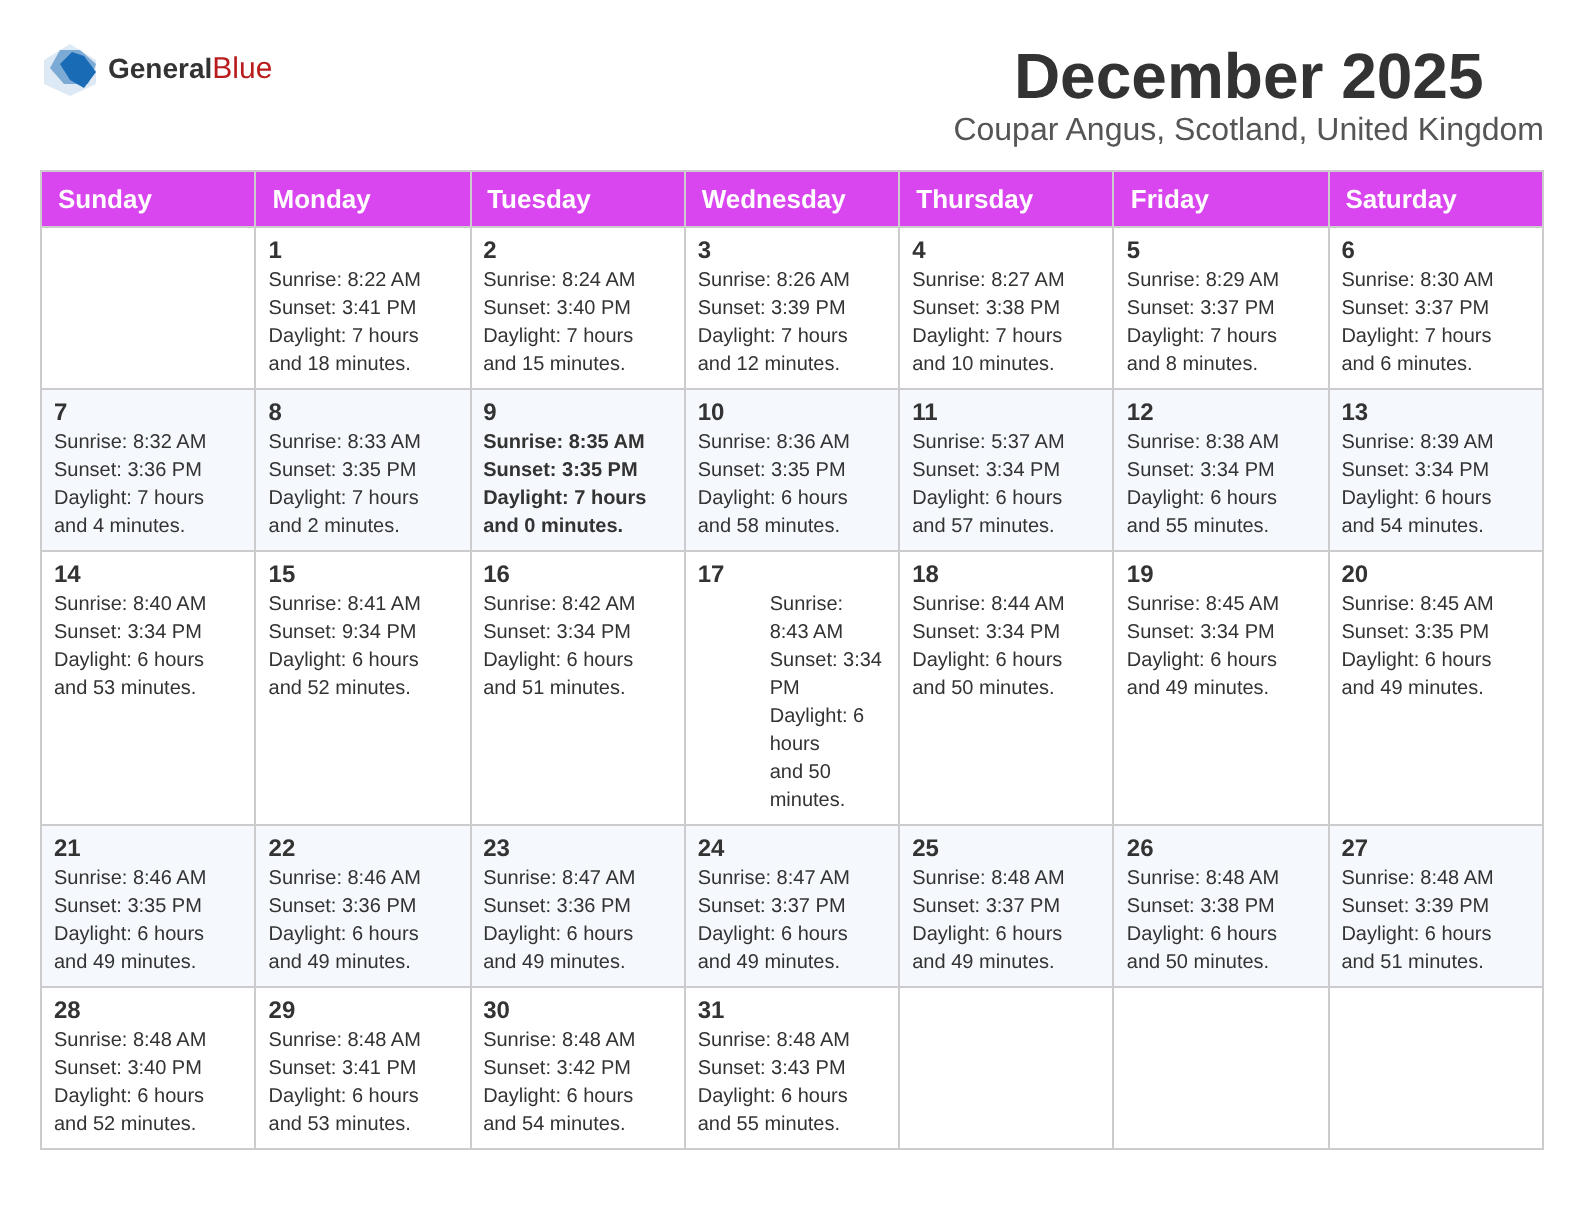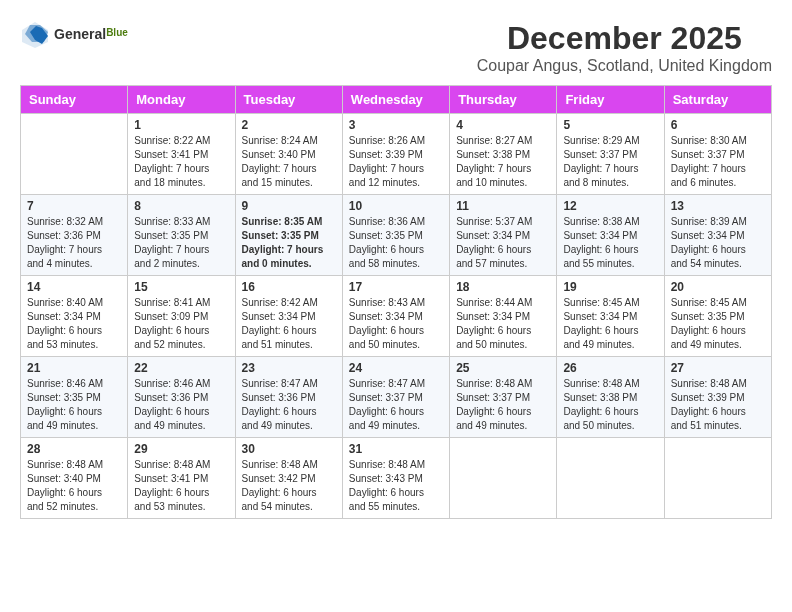--- a/index.html
+++ b/index.html
@@ -25,23 +25,23 @@
       display: flex;
       flex-direction: row;
       line-height: 1.1;
     }
     .logo-general {
       font-size: 14px;
       font-weight: bold;
       color: #333;
     }
     .logo-blue {
-      font-size: 10px;
-      font-weight: bold;
-      color: #4d7c0f;
+      font-size: 15px;
+      font-weight: normal;
+      color: #b91c1c;
     }
     .logo-icon {
       width: 30px;
       height: 30px;
     }
     .title-area {
       text-align: center;
     }
     .month-title {
       font-size: 32px;
@@ -231,34 +231,34 @@
         <td>
           <div class="day-number">14</div>
           <div class="day-info" style="white-space: pre-line;">Sunrise: 8:40 AM
 Sunset: 3:34 PM
 Daylight: 6 hours
 and 53 minutes.</div>
         </td>
         <td>
           <div class="day-number">15</div>
           <div class="day-info" style="white-space: pre-line;">Sunrise: 8:41 AM
-Sunset: 3:09 PM
+Sunset: 9:34 PM
 Daylight: 6 hours
 and 52 minutes.</div>
         </td>
         <td>
           <div class="day-number">16</div>
           <div class="day-info" style="white-space: pre-line;">Sunrise: 8:42 AM
 Sunset: 3:34 PM
 Daylight: 6 hours
 and 51 minutes.</div>
         </td>
         <td>
           <div class="day-number">17</div>
-          <div class="day-info" style="white-space: pre-line;">Sunrise: 8:43 AM
+          <div class="day-info" style="white-space: pre-line; margin-left: 36px;">Sunrise: 8:43 AM
 Sunset: 3:34 PM
 Daylight: 6 hours
 and 50 minutes.</div>
         </td>
         <td>
           <div class="day-number">18</div>
           <div class="day-info" style="white-space: pre-line;">Sunrise: 8:44 AM
 Sunset: 3:34 PM
 Daylight: 6 hours
 and 50 minutes.</div>

